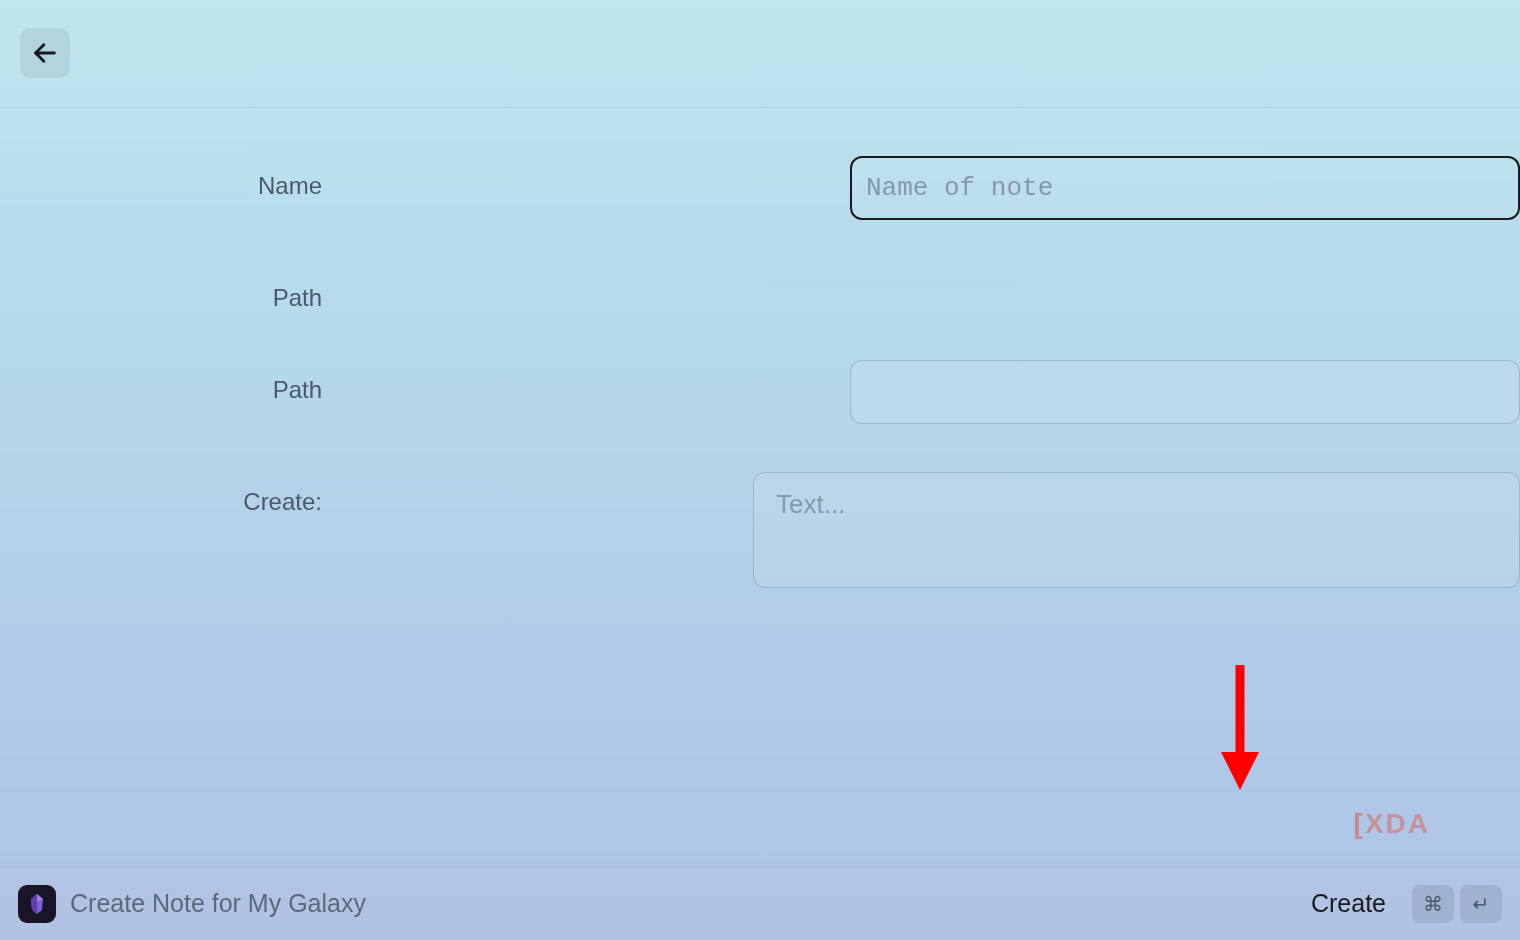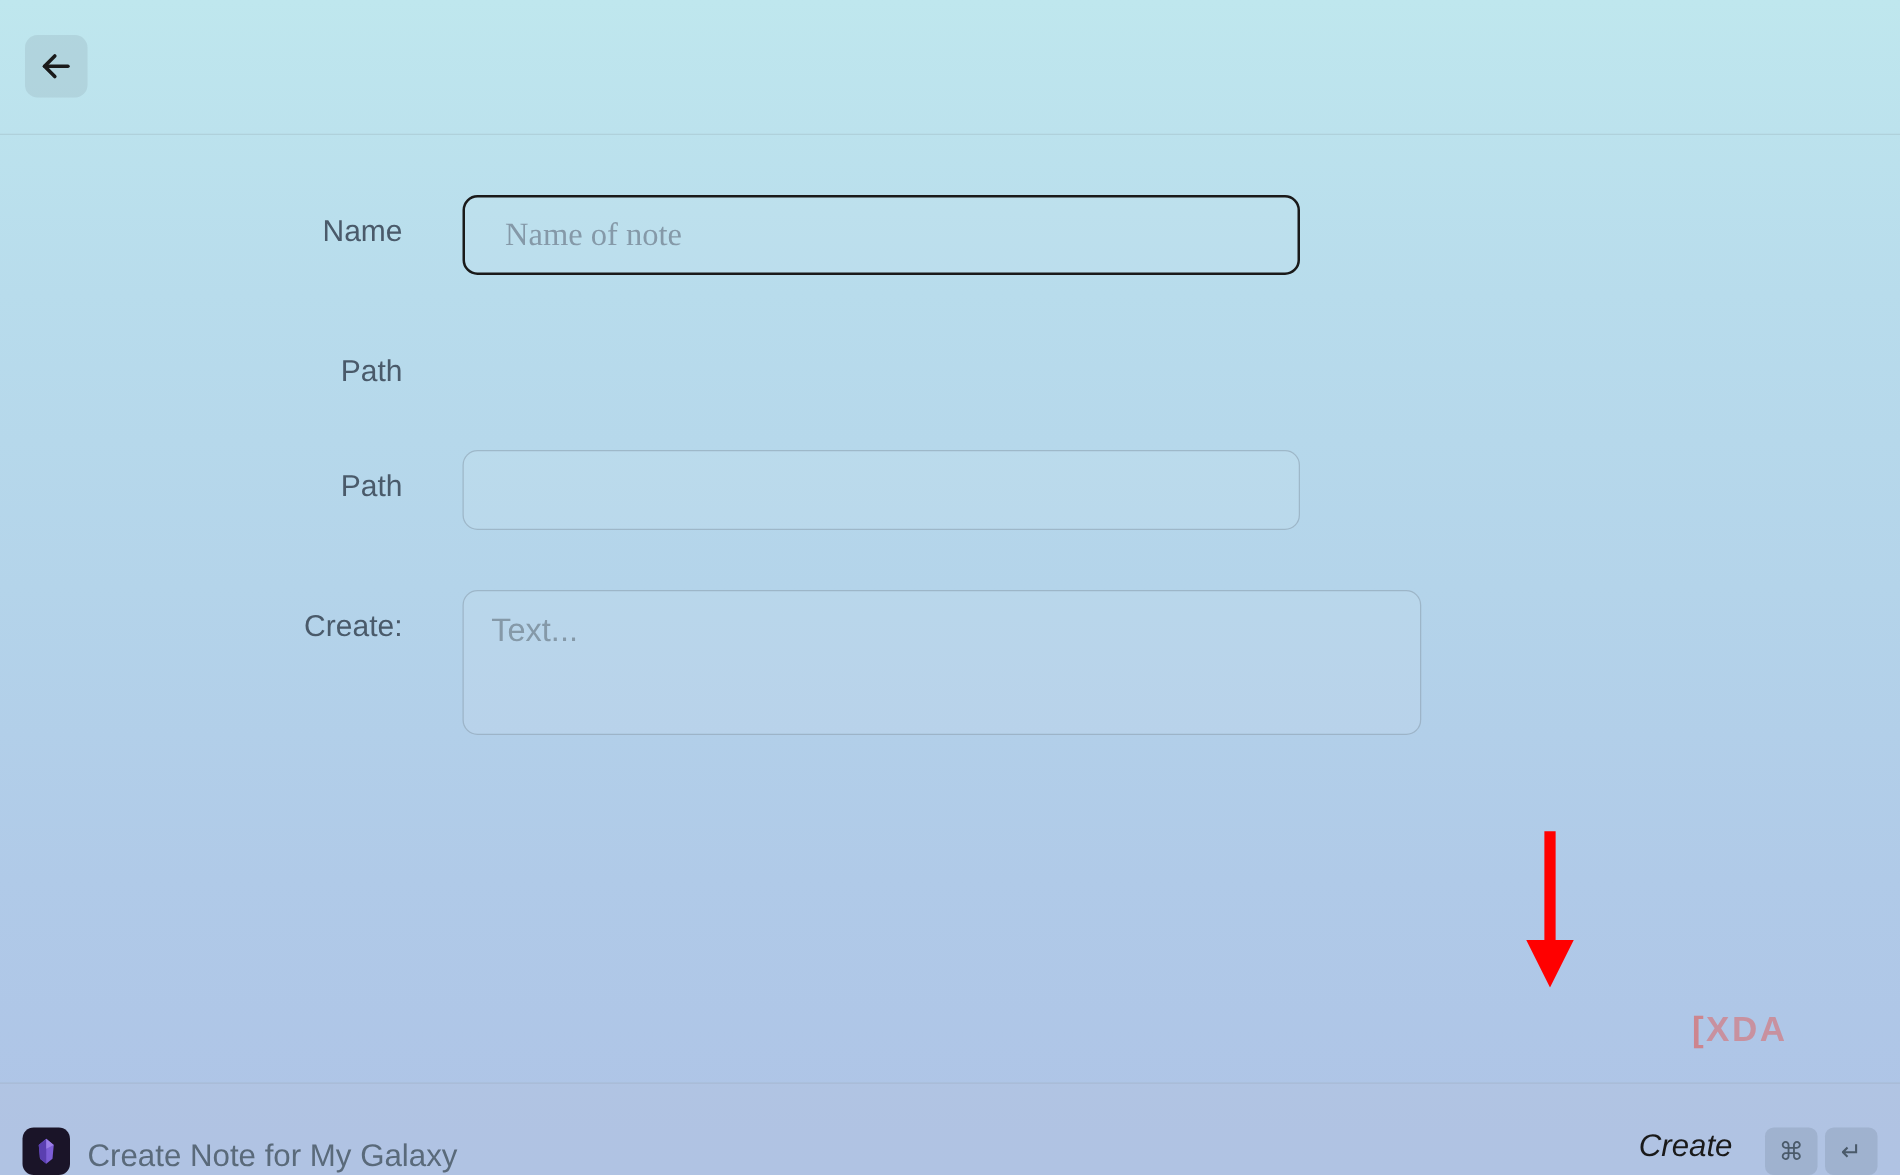--- a/index.html
+++ b/index.html
@@ -41,42 +41,43 @@
     }
     
     .form-container {
       padding: 48px 0 0 0;
     }
     
     .form-row {
       display: flex;
       align-items: flex-start;
       margin-bottom: 48px;
+      justify-content: space-between;
     }
     
     .form-label {
       width: 370px;
       text-align: right;
       padding-right: 48px;
       font-size: 24px;
       color: #4a5a6a;
       font-weight: 400;
       padding-top: 16px;
     }
     
     .form-input {
       width: 670px;
       height: 64px;
       border: 1.5px solid rgba(130, 150, 165, 0.5);
       border-radius: 12px;
       background: rgba(255, 255, 255, 0.08);
       font-size: 26px;
-      padding: 0 32px;
+      padding: 0 14px;
       color: #333;
-      font-family: Liberation Serif, serif;
+      font-family: Liberation Mono, monospace;
     }
     
     .form-input.focused {
       border: 2px solid #1a1a1a;
       background: rgba(255, 255, 255, 0.05);
     }
     
     .form-input::placeholder {
       color: #8599a8;
     }
@@ -100,21 +101,21 @@
     
     .footer {
       position: absolute;
       bottom: 0;
       left: 0;
       right: 0;
       height: 74px;
       background: rgba(180, 195, 220, 0.35);
       border-top: 1px solid rgba(150, 165, 185, 0.35);
       display: flex;
-      align-items: flex-end;
+      align-items: center;
       padding: 0 18px;
     }
     
     .app-icon {
       width: 38px;
       height: 38px;
       background: #1a1428;
       border-radius: 9px;
       display: flex;
       align-items: center;
@@ -130,21 +131,20 @@
     
     .create-button {
       background: transparent;
       border: none;
       font-size: 25px;
       color: #1a1a1a;
       font-weight: 400;
       padding: 8px 16px;
       cursor: pointer;
       margin-right: 10px;
-      font-style: italic;
     }
     
     .shortcut-keys {
       display: flex;
       gap: 6px;
     }
     
     .shortcut-key {
       width: 42px;
       height: 38px;

